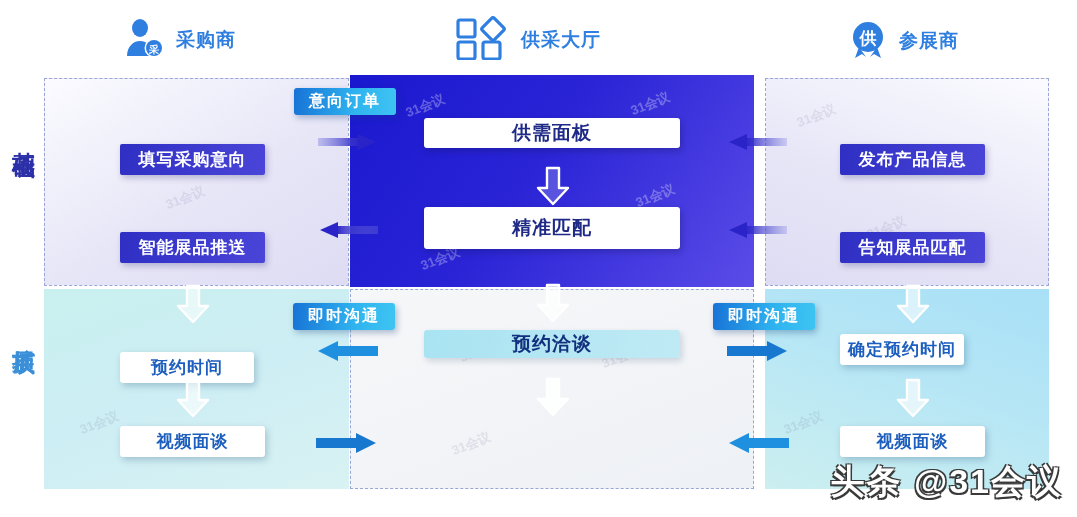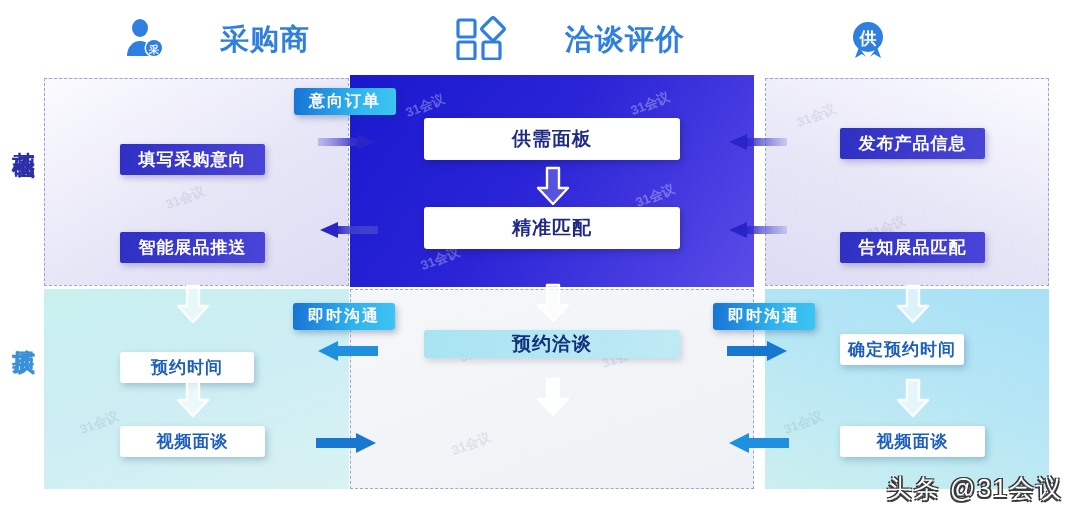--- a/index.html
+++ b/index.html
@@ -2,21 +2,21 @@
 <html><head>
 <meta charset="utf-8">
 <style>
   html,body{margin:0;padding:0;background:#fff;}
   body{width:1077px;height:517px;overflow:hidden;
        font-family:"Liberation Sans","DejaVu Sans",sans-serif;}
   #stage{position:relative;width:1077px;height:517px;background:#ffffff;}
 
   
   .hdr{position:absolute;display:flex;align-items:center;gap:10px;}
-  .hdr-title{font-size:29px;font-weight:bold;color:#2f7fe0;letter-spacing:1px;margin-left:44px;}
+  .hdr-title{font-size:19px;font-weight:bold;color:#2f7fe0;letter-spacing:1px;}
   .hdr-ico{flex:0 0 auto;display:block;}
 
   
   .panel{position:absolute;box-sizing:border-box;}
   .panel-dash{border:1px dashed #9aa7d6;}
 
   .p-tl{left:44px;top:78px;width:305px;height:208px;
         background:linear-gradient(150deg,#fbfbff 0%,#e7e6f7 55%,#dedcf3 100%);}
   .p-tc{left:350px;top:75px;width:404px;height:212px;
         background:linear-gradient(125deg,#1a18cf 0%,#2a24d6 45%,#5b4ce8 100%);}
@@ -57,21 +57,21 @@
         background:linear-gradient(95deg,#1773d6 0%,#2fb3ef 60%,#3ec4f2 100%);
         border-radius:3px;box-shadow:2px 3px 6px rgba(20,60,120,.32);
         padding:0 15px;height:27px;}
 
   
   .arrow{position:absolute;}
   .watermark-tile{position:absolute;color:rgba(255,255,255,.30);
         font-size:13px;font-weight:bold;transform:rotate(-22deg);
         pointer-events:none;user-select:none;white-space:nowrap;}
   .wm-dark{color:rgba(90,90,140,.13);}
-  .brand{position:absolute;right:14px;bottom:12px;font-size:25px;font-weight:normal;
+  .brand{position:absolute;right:14px;bottom:12px;font-size:34px;font-weight:bold;
          color:#ffffff;letter-spacing:2px;
          text-shadow:-1.5px -1.5px 0 #3a3a3a,1.5px -1.5px 0 #3a3a3a,
                      -1.5px 1.5px 0 #3a3a3a,1.5px 1.5px 0 #3a3a3a;}
 </style>
 </head>
 <body>
 
 <div id="stage">
 
   <div class="hdr" style="left:124px;top:18px;">
@@ -89,32 +89,33 @@
 
   <div class="hdr" style="left:455px;top:16px;">
     <span class="hdr-ico">
       <svg width="56" height="44" viewBox="0 0 56 44">
         <rect x="3" y="4" width="17" height="17" fill="none" stroke="#2f7fe0" stroke-width="3.2" rx="2"></rect>
         <rect x="3" y="26" width="17" height="17" fill="none" stroke="#2f7fe0" stroke-width="3.2" rx="2"></rect>
         <rect x="28" y="26" width="17" height="17" fill="none" stroke="#2f7fe0" stroke-width="3.2" rx="2"></rect>
         <rect x="29.5" y="4.5" width="17" height="17" fill="none" stroke="#2f7fe0" stroke-width="3.2" rx="2" transform="rotate(45 38 13)"></rect>
       </svg>
     </span>
-    <span class="hdr-title">洽谈评价</span>
+    <span class="hdr-title">供采大厅</span>
   </div>
 
   <div class="hdr" style="left:847px;top:18px;">
     <span class="hdr-ico">
       <svg width="42" height="42" viewBox="0 0 42 42">
         <path d="M12 29 L8 40 L15 36 L19 39 Z" fill="#2f7fe0"></path>
         <path d="M30 29 L34 40 L27 36 L23 39 Z" fill="#2f7fe0"></path>
         <circle cx="21" cy="19" r="15" fill="#2f7fe0"></circle>
         <text x="21" y="25.5" font-size="17" font-weight="bold" fill="#ffffff" text-anchor="middle" font-family="'Liberation Sans',sans-serif">供</text>
       </svg>
     </span>
+    <span class="hdr-title">参展商</span>
   </div>
 
   <div class="panel panel-dash p-tl">
     <span class="watermark-tile wm-dark" style="left:120px;top:110px;">31会议</span>
   </div>
 
   <div class="panel p-tc">
     <span class="watermark-tile" style="left:55px;top:22px;">31会议</span>
     <span class="watermark-tile" style="left:280px;top:20px;">31会议</span>
     <span class="watermark-tile" style="left:285px;top:112px;">31会议</span>
@@ -139,24 +140,24 @@
   <div class="panel p-br">
     <span class="watermark-tile wm-dark" style="left:18px;top:125px;">31会议</span>
   </div>
 
   <div class="vlabel vl-basic">基础项</div>
   <div class="vlabel vl-ext">扩展项</div>
 
   <div class="node node-solid" style="left:120px;top:124px;width:145px;height:31px;">填写采购意向</div>
   <div class="node node-solid" style="left:120px;top:212px;width:145px;height:31px;">智能展品推送</div>
 
-  <div class="node node-white" style="left:424px;top:118px;width:256px;height:42px;font-size:19px;">供需面板</div>
+  <div class="node node-white" style="left:424px;top:118px;width:256px;height:30px;font-size:19px;">供需面板</div>
   <div class="node node-white" style="left:424px;top:207px;width:256px;height:42px;font-size:19px;">精准匹配</div>
 
-  <div class="node node-solid" style="left:840px;top:108px;width:145px;height:31px;">发布产品信息</div>
+  <div class="node node-solid" style="left:840px;top:124px;width:145px;height:31px;">发布产品信息</div>
   <div class="node node-solid" style="left:840px;top:212px;width:145px;height:31px;">告知展品匹配</div>
 
   <div class="node node-wb" style="left:120px;top:352px;width:134px;height:31px;">预约时间</div>
   <div class="node node-wb" style="left:120px;top:426px;width:145px;height:31px;">视频面谈</div>
 
   <div class="node node-cyan" style="left:424px;top:330px;width:256px;height:28px;font-size:19px;">预约洽谈</div>
 
   <div class="node node-wb" style="left:840px;top:334px;width:124px;height:31px;">确定预约时间</div>
   <div class="node node-wb" style="left:840px;top:426px;width:145px;height:31px;">视频面谈</div>
 

